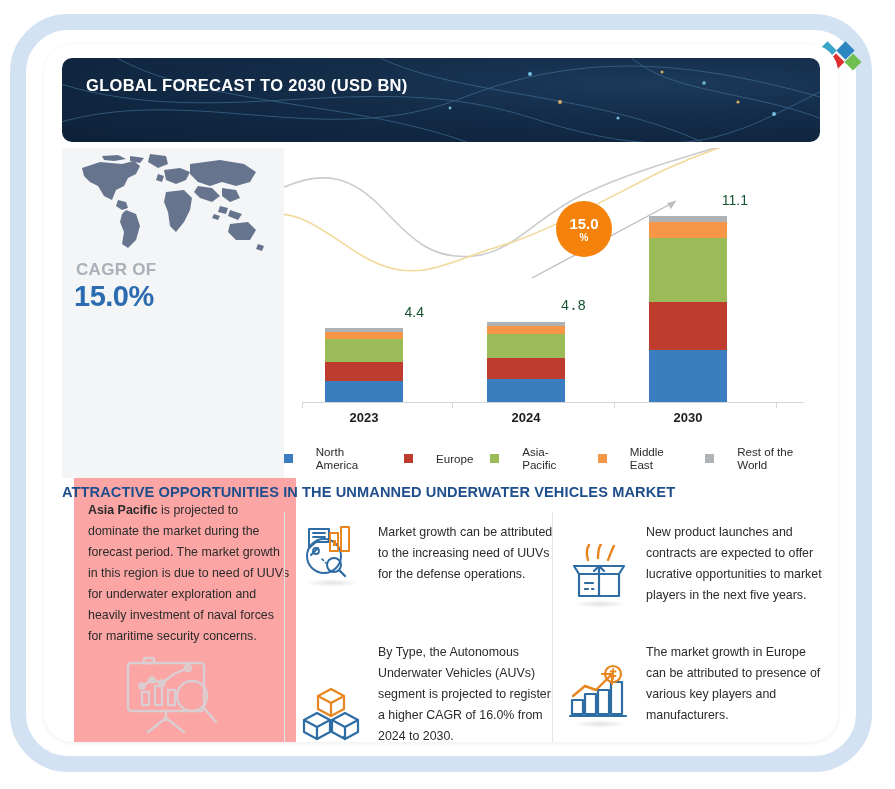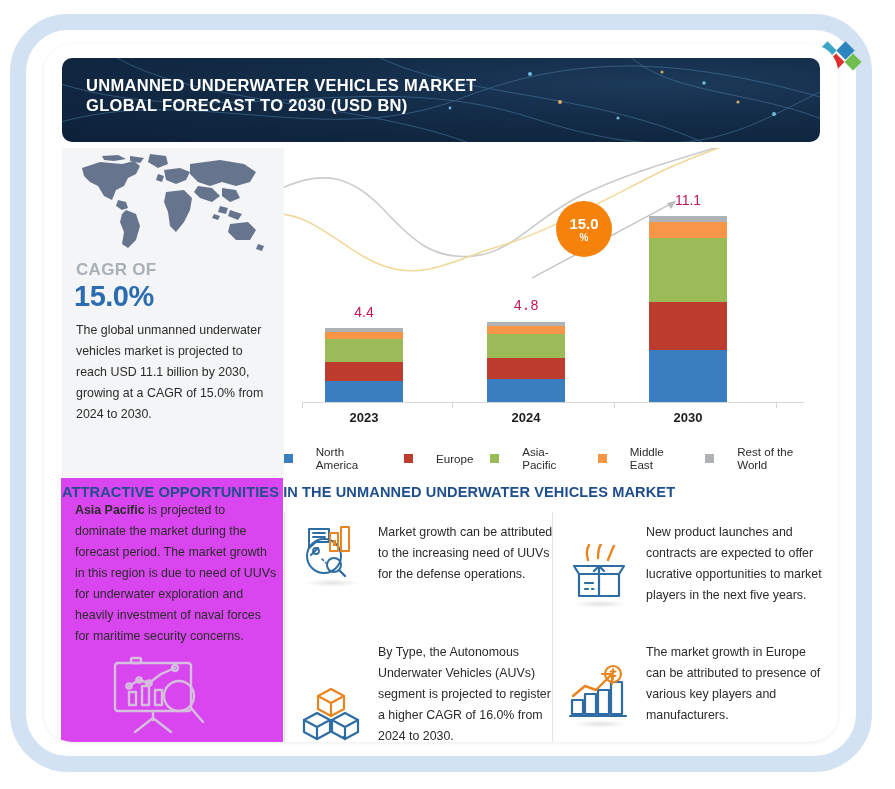--- a/index.html
+++ b/index.html
@@ -39,22 +39,22 @@
     color:#ffffff;font-size:16.5px;font-weight:bold;letter-spacing:.3px;
     line-height:20px;text-transform:uppercase;
   }
 
   
   .left-panel{
     position:absolute;left:18px;top:104px;width:222px;height:330px;
     background:#f4f5f6;
   }
   .left-panel-2{
-    position:absolute;left:17px;top:434px;width:222px;height:264px;
-    background:#d946ef;
+    position:absolute;left:30px;top:434px;width:222px;height:264px;
+    background:#fca5a5;
   }
   .map-wrap{position:absolute;left:8px;top:4px;width:206px;height:108px;opacity:.92;}
   .cagr-of{
     position:absolute;left:14px;top:112px;
     color:#a9b0b8;font-size:17px;font-weight:bold;letter-spacing:.3px;
   }
   .cagr-val{
     position:absolute;left:12px;top:132px;
     color:#2b6cb0;font-size:29px;font-weight:bold;letter-spacing:-.5px;
   }
@@ -69,22 +69,22 @@
   .left-para-2 b{font-weight:bold;}
   .deco-icon{position:absolute;left:44px;top:176px;width:120px;height:80px;opacity:.85;}
 
   
   .chart-area{position:absolute;left:240px;top:104px;width:540px;height:330px;background:#ffffff;}
   .chart-lines{position:absolute;left:0;top:0;}
   .axis{position:absolute;left:18px;top:254px;width:502px;height:1px;background:#d6d6d6;}
   .tick{position:absolute;top:254px;width:1px;height:6px;background:#d6d6d6;}
   .seg{width:100%;}
   .bar-total{
-    position:absolute;width:120px;text-align:center;
-    font-size:14px;color:#be185d;
+    position:absolute;width:120px;text-align:right;
+    font-size:14px;color:#14532d;
   }
   .bar-xlabel{
     position:absolute;top:262px;width:120px;text-align:center;
     font-size:13px;font-weight:bold;color:#1d1d1d;
   }
 
   .bubble{
     position:absolute;left:272px;top:53px;width:56px;height:56px;border-radius:50%;
     background:#f5820b;color:#fff;display:flex;align-items:center;justify-content:center;
     font-size:15px;font-weight:bold;flex-direction:column;
@@ -150,21 +150,20 @@
             <circle cx="712" cy="56" r="2"></circle>
           <circle cx="388" cy="50" r="1.4"></circle>
         </g>
         <g fill="#e8b964" opacity=".9">
           <circle cx="498" cy="44" r="2"></circle>
             <circle cx="676" cy="44" r="1.6"></circle>
           <circle cx="600" cy="14" r="1.5"></circle>
         </g>
       </svg>
       <div class="banner-title">
-        <div>UNMANNED UNDERWATER VEHICLES MARKET</div>
         <div>GLOBAL FORECAST TO 2030 (USD BN)</div>
       </div>
     </div>
 
     <div class="left-panel">
       <div class="map-wrap">
         <svg viewBox="0 0 206 108" width="206" height="108">
           <g fill="#5a6b85">
 
             <path d="M12 16 L30 10 L52 12 L64 9 L70 14 L66 22 L58 26 L54 34 L46 38 L42 48 L34 44 L28 34 L20 30 L14 24 Z"></path>
@@ -189,21 +188,20 @@
             <path d="M160 58 L172 62 L168 68 L158 64 Z"></path>
             <path d="M144 62 L150 64 L148 68 L142 66 Z"></path>
 
             <path d="M160 72 L178 70 L186 78 L180 88 L166 88 L158 80 Z"></path>
             <path d="M188 92 L194 94 L192 99 L186 97 Z"></path>
           </g>
         </svg>
       </div>
       <div class="cagr-of">CAGR OF</div>
       <div class="cagr-val">15.0%</div>
-      <div class="left-para">The global unmanned underwater vehicles market is projected to reach  USD 11.1 billion by 2030, growing at a CAGR of 15.0% from 2024 to 2030.</div>
     </div>
 
     <div class="left-panel-2">
       <div class="left-para-2">
         <b>Asia Pacific</b><span> is projected to dominate the market during the forecast period. The market growth in this region is due to need of UUVs for underwater exploration and heavily investment of naval forces for maritime security concerns.</span>
       </div>
       <div class="deco-icon">
         <svg viewBox="0 0 120 80" width="120" height="80" fill="none" stroke="#d3d6da" stroke-width="2.4" stroke-linecap="round" stroke-linejoin="round">
           <rect x="26" y="4" width="10" height="5" rx="1.4"></rect>
           <rect x="10" y="9" width="76" height="48" rx="3"></rect>

